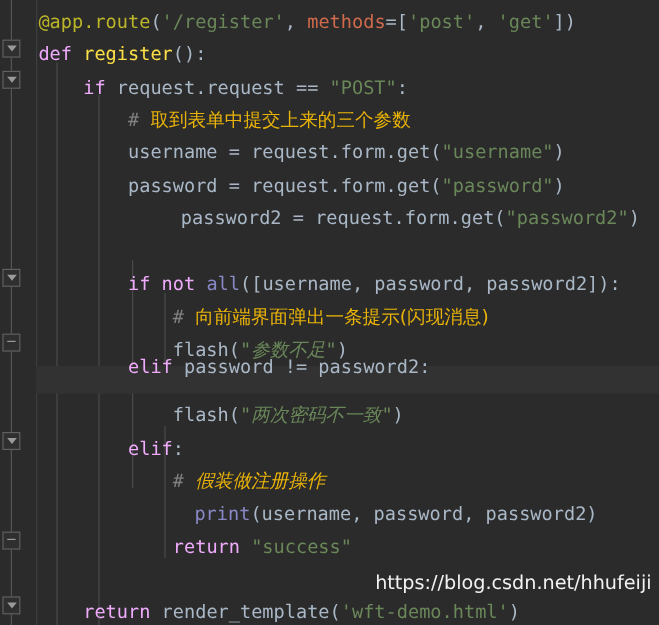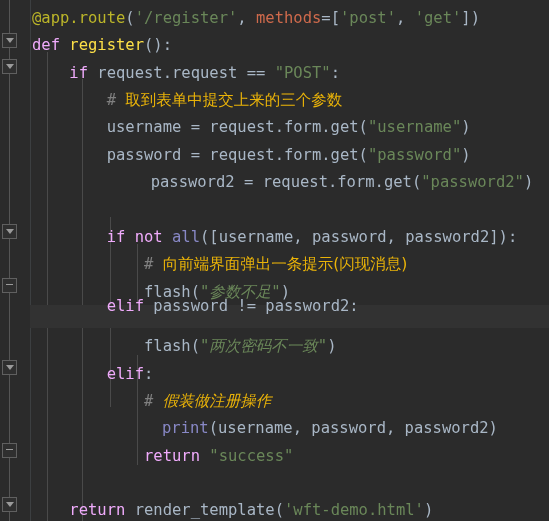--- a/index.html
+++ b/index.html
@@ -188,14 +188,15 @@
         <div class="code-line" style="top: 296px; left: 2px;"><span class="t-default">        </span><span class="t-keyword">elif </span><span class="t-default">password != password2:</span></div>
         <div class="code-line" style="top: 336.2px; left: 2px;"><span class="t-default">            flash(</span><span class="t-string">"</span><span class="t-cjk">两次密码不一致</span><span class="t-string">"</span><span class="t-punct">)</span></div>
         <div class="code-line" style="top: 363.55px; left: 2px;"><span class="t-default">        </span><span class="t-keyword">elif</span><span class="t-punct">:</span></div>
         <div class="code-line" style="top: 390.9px; left: 2px; font-style: italic;"><span class="t-default">            </span><span class="t-comment"># </span><span class="t-cjk-cm">假装做注册操作</span></div>
         <div class="code-line" style="top: 418.25px; left: 20px;"><span class="t-default">            </span><span class="t-builtin">print</span><span class="t-default">(username, password, password2)</span></div>
         <div class="code-line" style="top: 445.6px; left: 2px;"><span class="t-default">            </span><span class="t-keyword">return </span><span class="t-string">"success"</span></div>
         <div class="code-line" style="top: 500.3px; left: 2px;"><span class="t-default">    </span><span class="t-keyword">return </span><span class="t-default">render_template(</span><span class="t-string">'wft-demo.html'</span><span class="t-punct">)</span></div>
       </div>
   </div>
 
+  <div class="watermark">https://blog.csdn.net/hhufeiji</div>
 
 </div>
 
 </body></html>

